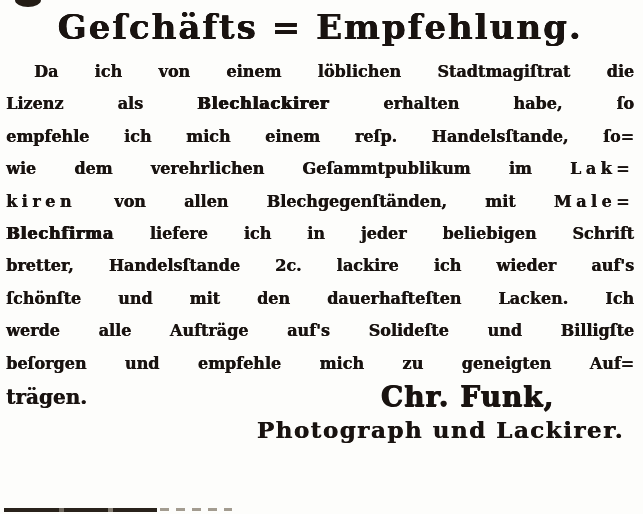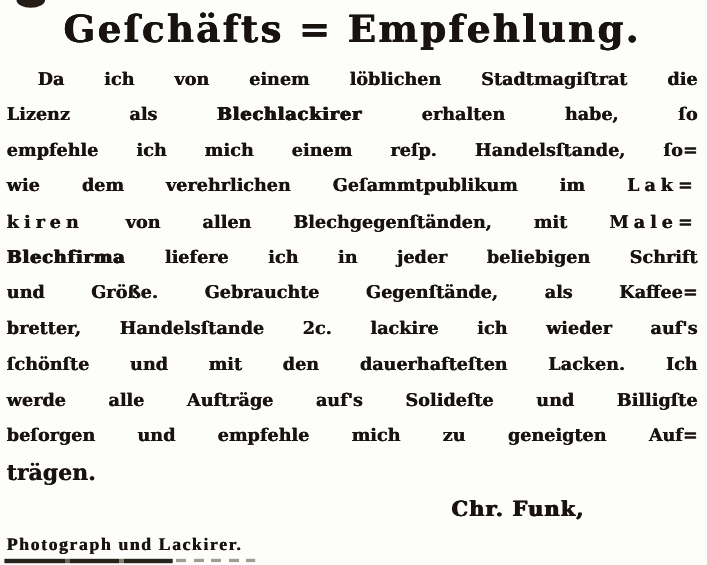--- a/index.html
+++ b/index.html
@@ -35,40 +35,39 @@
     text-shadow: 0.45px 0 0 currentColor;
   }
   .line.indent { text-indent: 28px; }
   .sp { letter-spacing: 4.5px; margin-top: 43px; }
   .b {
     letter-spacing: 0.8px;
     text-shadow: 0.9px 0 0 currentColor, 0.45px 0.45px 0 currentColor, -0.3px 0 0 currentColor;
   }
   .sig-row {
     display: flex;
-    align-items: flex-start;
+    align-items: flex-end;
     font-size: 20px;
     line-height: 34px;
     text-shadow: 0.45px 0 0 currentColor;
-    flex-direction: column;
   }
   .sig-name {
-    font-size: 19px;
+    font-size: 28px;
     letter-spacing: 1px;
     margin-left: auto;
-    margin-right: 103px;
+    margin-right: 80px;
     text-shadow: 1px 0 0 currentColor, 0.5px 0.5px 0 currentColor;
   }
   .role-row {
+    text-align: right;
     padding-right: 10px;
-    font-size: 16px;
+    font-size: 23px;
     line-height: 32px;
     letter-spacing: 1.5px;
     text-shadow: 0.5px 0 0 currentColor;
-    font-family: Liberation Serif, serif;
   }
   .ink-smudge {
     position: absolute;
     top: 0; left: 15px;
     width: 26px; height: 7px;
     background: #241d16;
     border-radius: 0 0 50% 50% / 0 0 100% 100%;
   }
   .bottom-rule {
     position: absolute;
@@ -102,21 +101,20 @@
 
       <div class="line"><span>empfehle ich mich einem reſp. Handelsſtande, ſo=</span></div>
 
       <div class="line"><span>wie dem verehrlichen Geſammtpublikum im </span><span class="sp">Lak=</span></div>
 
       <div class="line"><span class="sp">kiren</span><span> von allen Blechgegenſtänden, mit </span><span class="sp">Male=</span></div>
 
 
       <div class="line"><span class="b">Blechfirma</span><span> liefere ich in jeder beliebigen Schrift</span></div>
 
-      <div class="line"><span>und Größe. Gebrauchte Gegenſtände, als Kaffee=</span></div>
 
       <div class="line"><span>bretter, Handelsſtande 2c. lackire ich wieder auf's</span></div>
 
       <div class="line"><span>ſchönſte und mit den dauerhafteſten Lacken. Ich</span></div>
 
       <div class="line"><span>werde alle Aufträge auf's Solideſte und Billigſte</span></div>
 
       <div class="line"><span>beſorgen und empfehle mich zu geneigten Auf=</span></div>
 
       <div class="sig-row">

